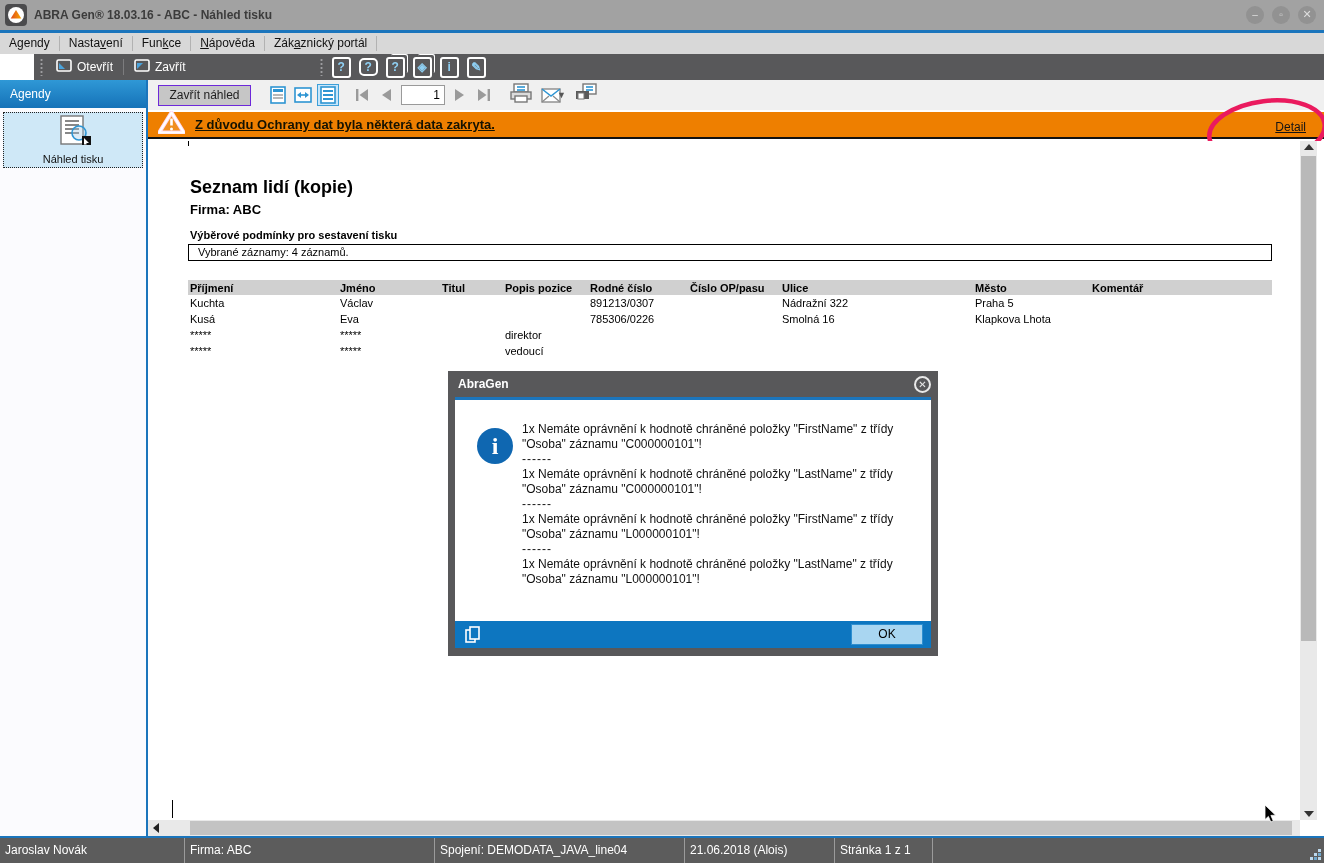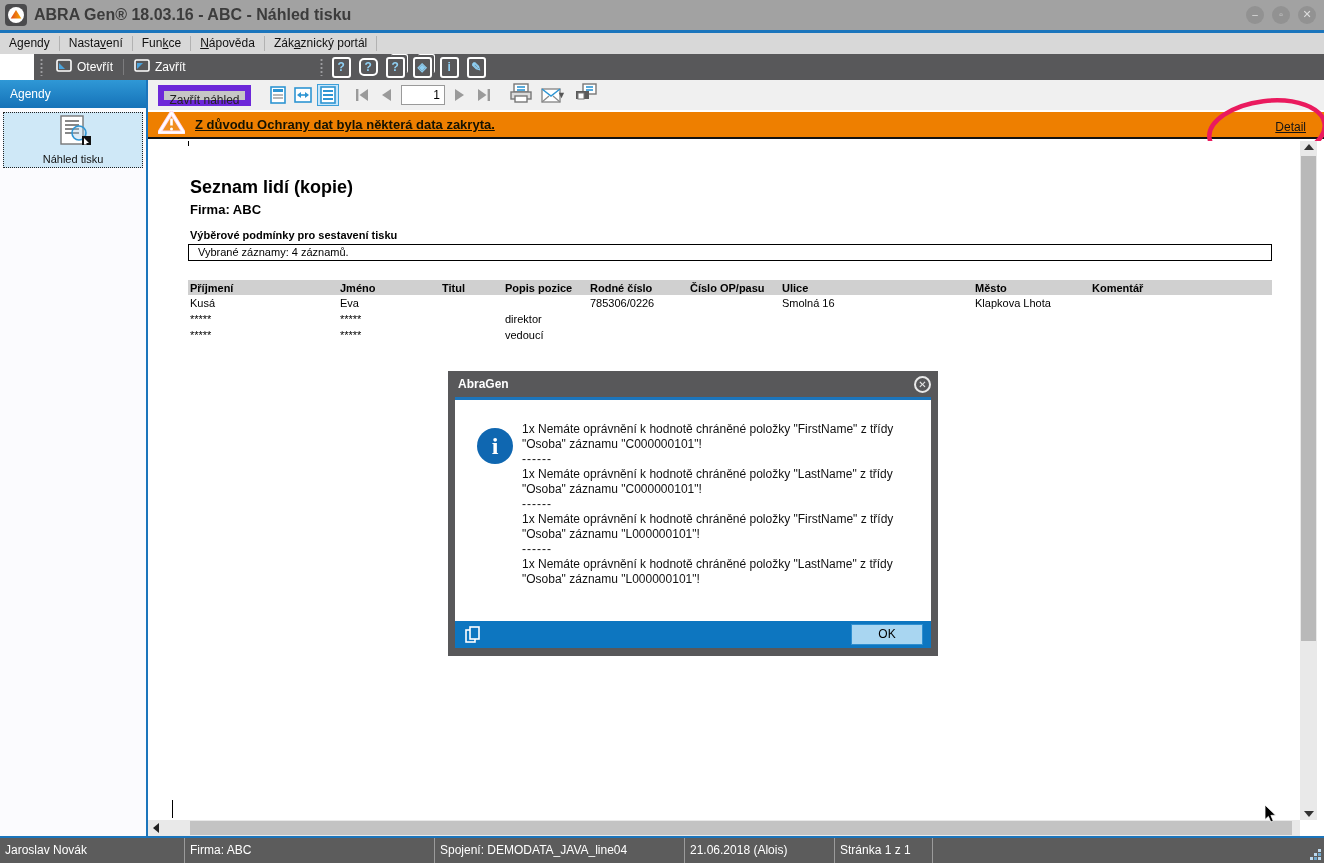--- a/index.html
+++ b/index.html
@@ -6,21 +6,21 @@
   html,body { background:#e9e9e9; }
   body { font-family:"Liberation Sans", sans-serif; }
   #window {
     position:relative; width:1324px; height:863px; margin:0 auto;
     background:#fff; overflow:hidden; outline:1px solid #8a8a8a;
   }
 
   
   .titlebar { position:absolute; left:0; top:0; right:0; height:30px; background:#a2a2a2; display:flex; align-items:center; }
   .logo-chip { width:22px; height:22px; margin-left:5px; border-radius:4px; background:#4b4b4d; display:flex; align-items:center; justify-content:center; }
-  .title-text { margin-left:7px; font-size:16px; font-weight:bold; color:#3c3c3c; }
+  .title-text { margin-left:7px; font-size:12px; font-weight:bold; color:#3c3c3c; }
   .win-controls { position:absolute; right:8px; top:6px; display:flex; gap:8px; }
   .win-btn { width:18px; height:18px; border-radius:50%; background:#929292; color:#dedede; font-size:10px; line-height:17px; text-align:center; cursor:default; }
   .win-btn.close { font-size:11px; }
 
   
   .menubar { position:absolute; left:0; top:30px; right:0; height:24px; background:#d8d8d8; border-top:3px solid #1b75bc; display:flex; align-items:center; font-size:12px; color:#111; }
   .menu-item { padding:0 9px; height:21px; line-height:21px; }
   .menu-sep { width:1px; height:15px; background:#b2b2b2; }
   .menu-key { text-decoration:underline; }
 
@@ -39,21 +39,21 @@
   .sidebar { position:absolute; left:0; top:80px; width:148px; bottom:27px; background:#fbfbfe; border-right:2px solid #1b75bc; }
   .sidebar-header { height:28px; background:linear-gradient(180deg,#2f98d6,#1572b8); color:#fff; font-size:12px; line-height:28px; padding-left:10px; }
   .sidebar-item { position:absolute; left:3px; top:32px; width:140px; height:56px; background:#cfe8f7; border:1px dotted #222;
     display:flex; flex-direction:column; align-items:center; justify-content:center; gap:2px; }
   .sidebar-item-label { font-size:11px; color:#111; }
 
   .main { position:absolute; left:148px; top:80px; right:0; bottom:27px; background:#fff; }
 
   
   .preview-toolbar { position:absolute; left:0; top:0; right:0; height:30px; background:#f0f0f0; display:flex; align-items:center; }
-  .btn-close-preview { margin-left:10px; width:93px; height:21px; background:#c6c6c6; border:6px solid #6d28d9; font-size:12px; color:#222; text-align:center; line-height:19px; }
+  .btn-close-preview { margin-left:10px; width:93px; height:21px; background:#c6c6c6; border:1px solid #6d28d9; font-size:12px; color:#222; text-align:center; line-height:19px; }
   .view-group { display:flex; gap:3px; margin-left:16px; }
   .view-btn { width:22px; height:22px; display:flex; align-items:center; justify-content:center; border:1px solid transparent; }
   .view-btn.selected { background:#c8e6fa; border-color:#3d9fd8; }
   .nav-group { display:flex; align-items:center; gap:6px; margin-left:14px; }
   .nav-btn { width:18px; height:18px; display:flex; align-items:center; justify-content:center; }
   .page-input { width:44px; height:20px; border:1px solid #9a9a9a; font-size:12px; text-align:right; padding-right:4px; font-family:"Liberation Sans",sans-serif; }
   .print-group { display:flex; align-items:center; gap:8px; margin-left:16px; }
   .caret { color:#555; font-size:9px; margin-left:-4px; }
 
   
@@ -328,20 +328,31 @@
             <th>Popis pozice</th>
             <th>Rodné číslo</th>
             <th>Číslo OP/pasu</th>
             <th>Ulice</th>
             <th>Město</th>
             <th>Komentář</th>
           </tr>
         </thead>
         <tbody>
           <tr>
+            <td>Kuchta</td>
+              <td>Václav</td>
+              <td></td>
+              <td></td>
+              <td>891213/0307</td>
+              <td></td>
+              <td>Nádražní 322</td>
+              <td>Praha 5</td>
+              <td></td>
+          </tr>
+          <tr>
             <td>Kusá</td>
               <td>Eva</td>
               <td></td>
               <td></td>
               <td>785306/0226</td>
               <td></td>
               <td>Smolná 16</td>
               <td>Klapkova Lhota</td>
               <td></td>
           </tr>

